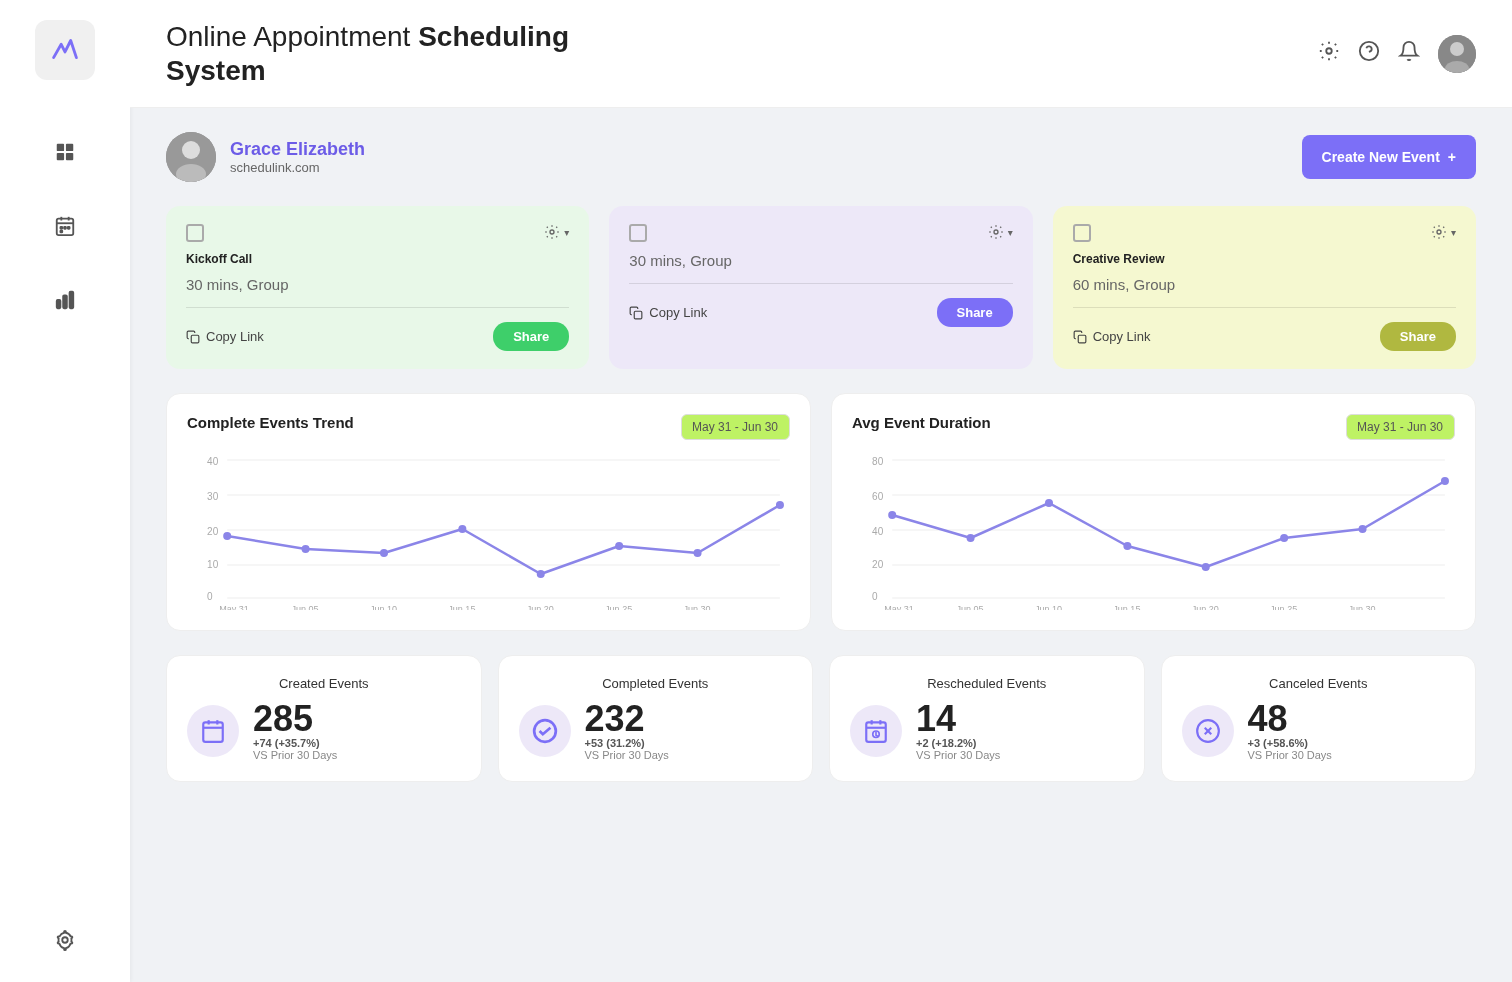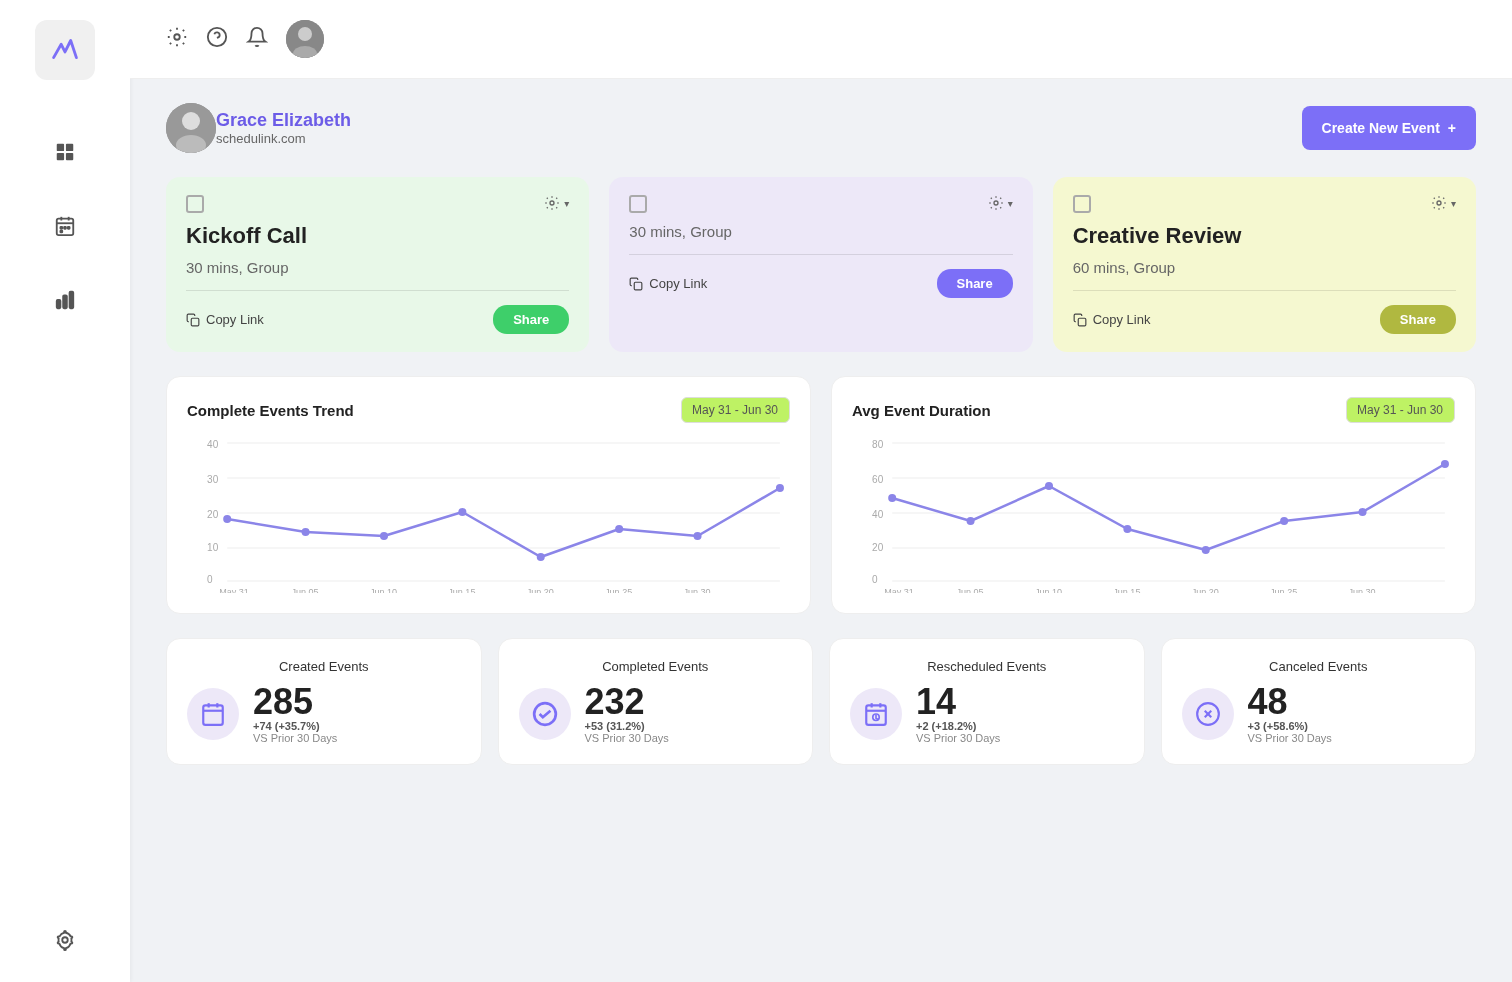--- a/index.html
+++ b/index.html
@@ -115,20 +115,21 @@
 
     
     .user-bar {
       display: flex;
       align-items: center;
       justify-content: space-between;
     }
     .user-info {
       display: flex;
       align-items: center;
+      gap: 14px;
     }
     .user-avatar {
       width: 50px;
       height: 50px;
       border-radius: 50%;
       background: #888;
       overflow: hidden;
     }
     .user-name {
       font-size: 18px;
@@ -185,21 +186,21 @@
     }
     .card-gear {
       display: flex;
       align-items: center;
       gap: 4px;
       font-size: 18px;
       color: #666;
       cursor: pointer;
     }
     .card-title {
-      font-size: 22px;
+      font-size: 12px;
       font-weight: 700;
       color: #222;
     }
     .card-subtitle {
       font-size: 15px;
       color: #666;
     }
     .card-divider {
       border: none;
       border-top: 1px solid rgba(0,0,0,0.1);
@@ -241,21 +242,20 @@
     }
     .chart-card {
       background: #fff;
       border-radius: 14px;
       padding: 20px;
       border: 1px solid #eee;
     }
     .chart-header {
       display: flex;
       justify-content: space-between;
-      align-items: center;
       margin-bottom: 10px;
     }
     .chart-title {
       font-size: 15px;
       font-weight: 700;
       color: #222;
     }
     .date-select {
       border: 1px solid #ddd;
       border-radius: 6px;
@@ -374,20 +374,24 @@
         <circle cx="12" cy="12" r="3"></circle>
         <path d="M12 2a1 1 0 0 1 1 1v1.07A7.01 7.01 0 0 1 18.07 8H19a1 1 0 0 1 .7 1.71l-.78.78a7.04 7.04 0 0 1 0 3.02l.78.78A1 1 0 0 1 19 16h-1.07A7.01 7.01 0 0 1 13 20.93V22a1 1 0 0 1-2 0v-1.07A7.01 7.01 0 0 1 5.93 16H5a1 1 0 0 1-.7-1.71l.78-.78a7.04 7.04 0 0 1 0-3.02l-.78-.78A1 1 0 0 1 5 8h1.07A7.01 7.01 0 0 1 11 4.07V3a1 1 0 0 1 1-1z"></path>
       </svg>
     </div>
   </nav>
 </div>
 
 <div class="main">
 
   <div class="header">
+    <h1 class="header-title">
+      <span>Online Appointment </span><strong>Scheduling</strong><br>
+      <strong>System</strong>
+    </h1>
     <div class="header-actions">
       <span class="header-icon">
         <svg width="22" height="22" viewBox="0 0 24 24" fill="none" stroke="#555" stroke-width="2">
           <circle cx="12" cy="12" r="3"></circle>
           <path d="M12 2v2M12 20v2M4.22 4.22l1.42 1.42M18.36 18.36l1.42 1.42M2 12h2M20 12h2M4.22 19.78l1.42-1.42M18.36 5.64l1.42-1.42"></path>
         </svg>
       </span>
       <span class="header-icon">
         <svg width="22" height="22" viewBox="0 0 24 24" fill="none" stroke="#555" stroke-width="2">
           <circle cx="12" cy="12" r="10"></circle>

